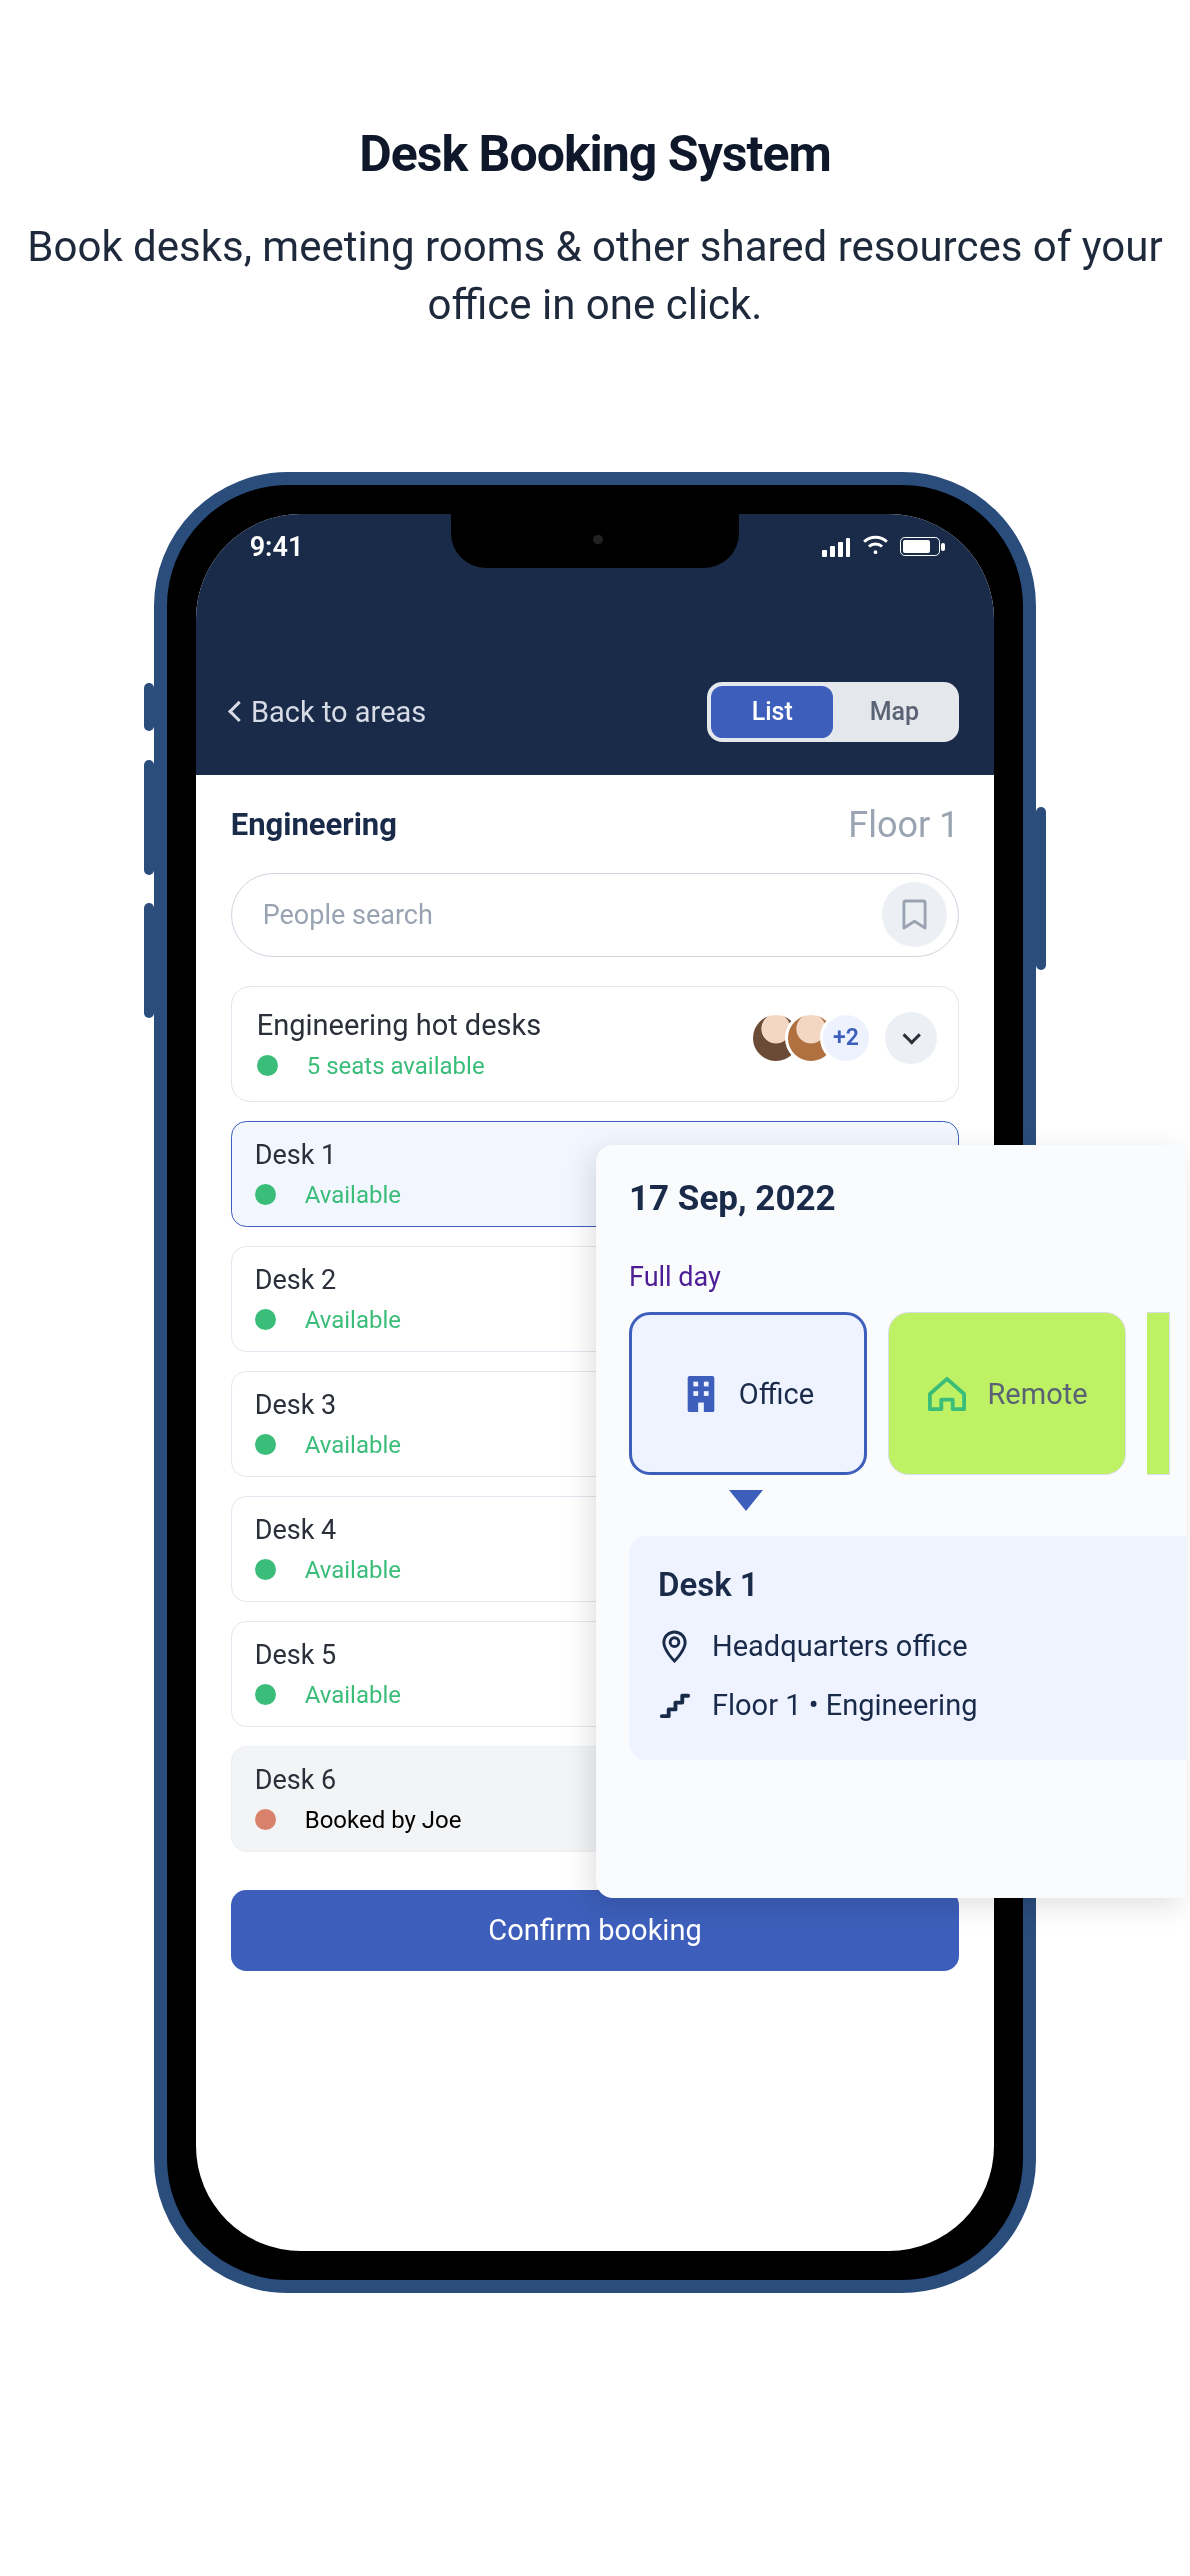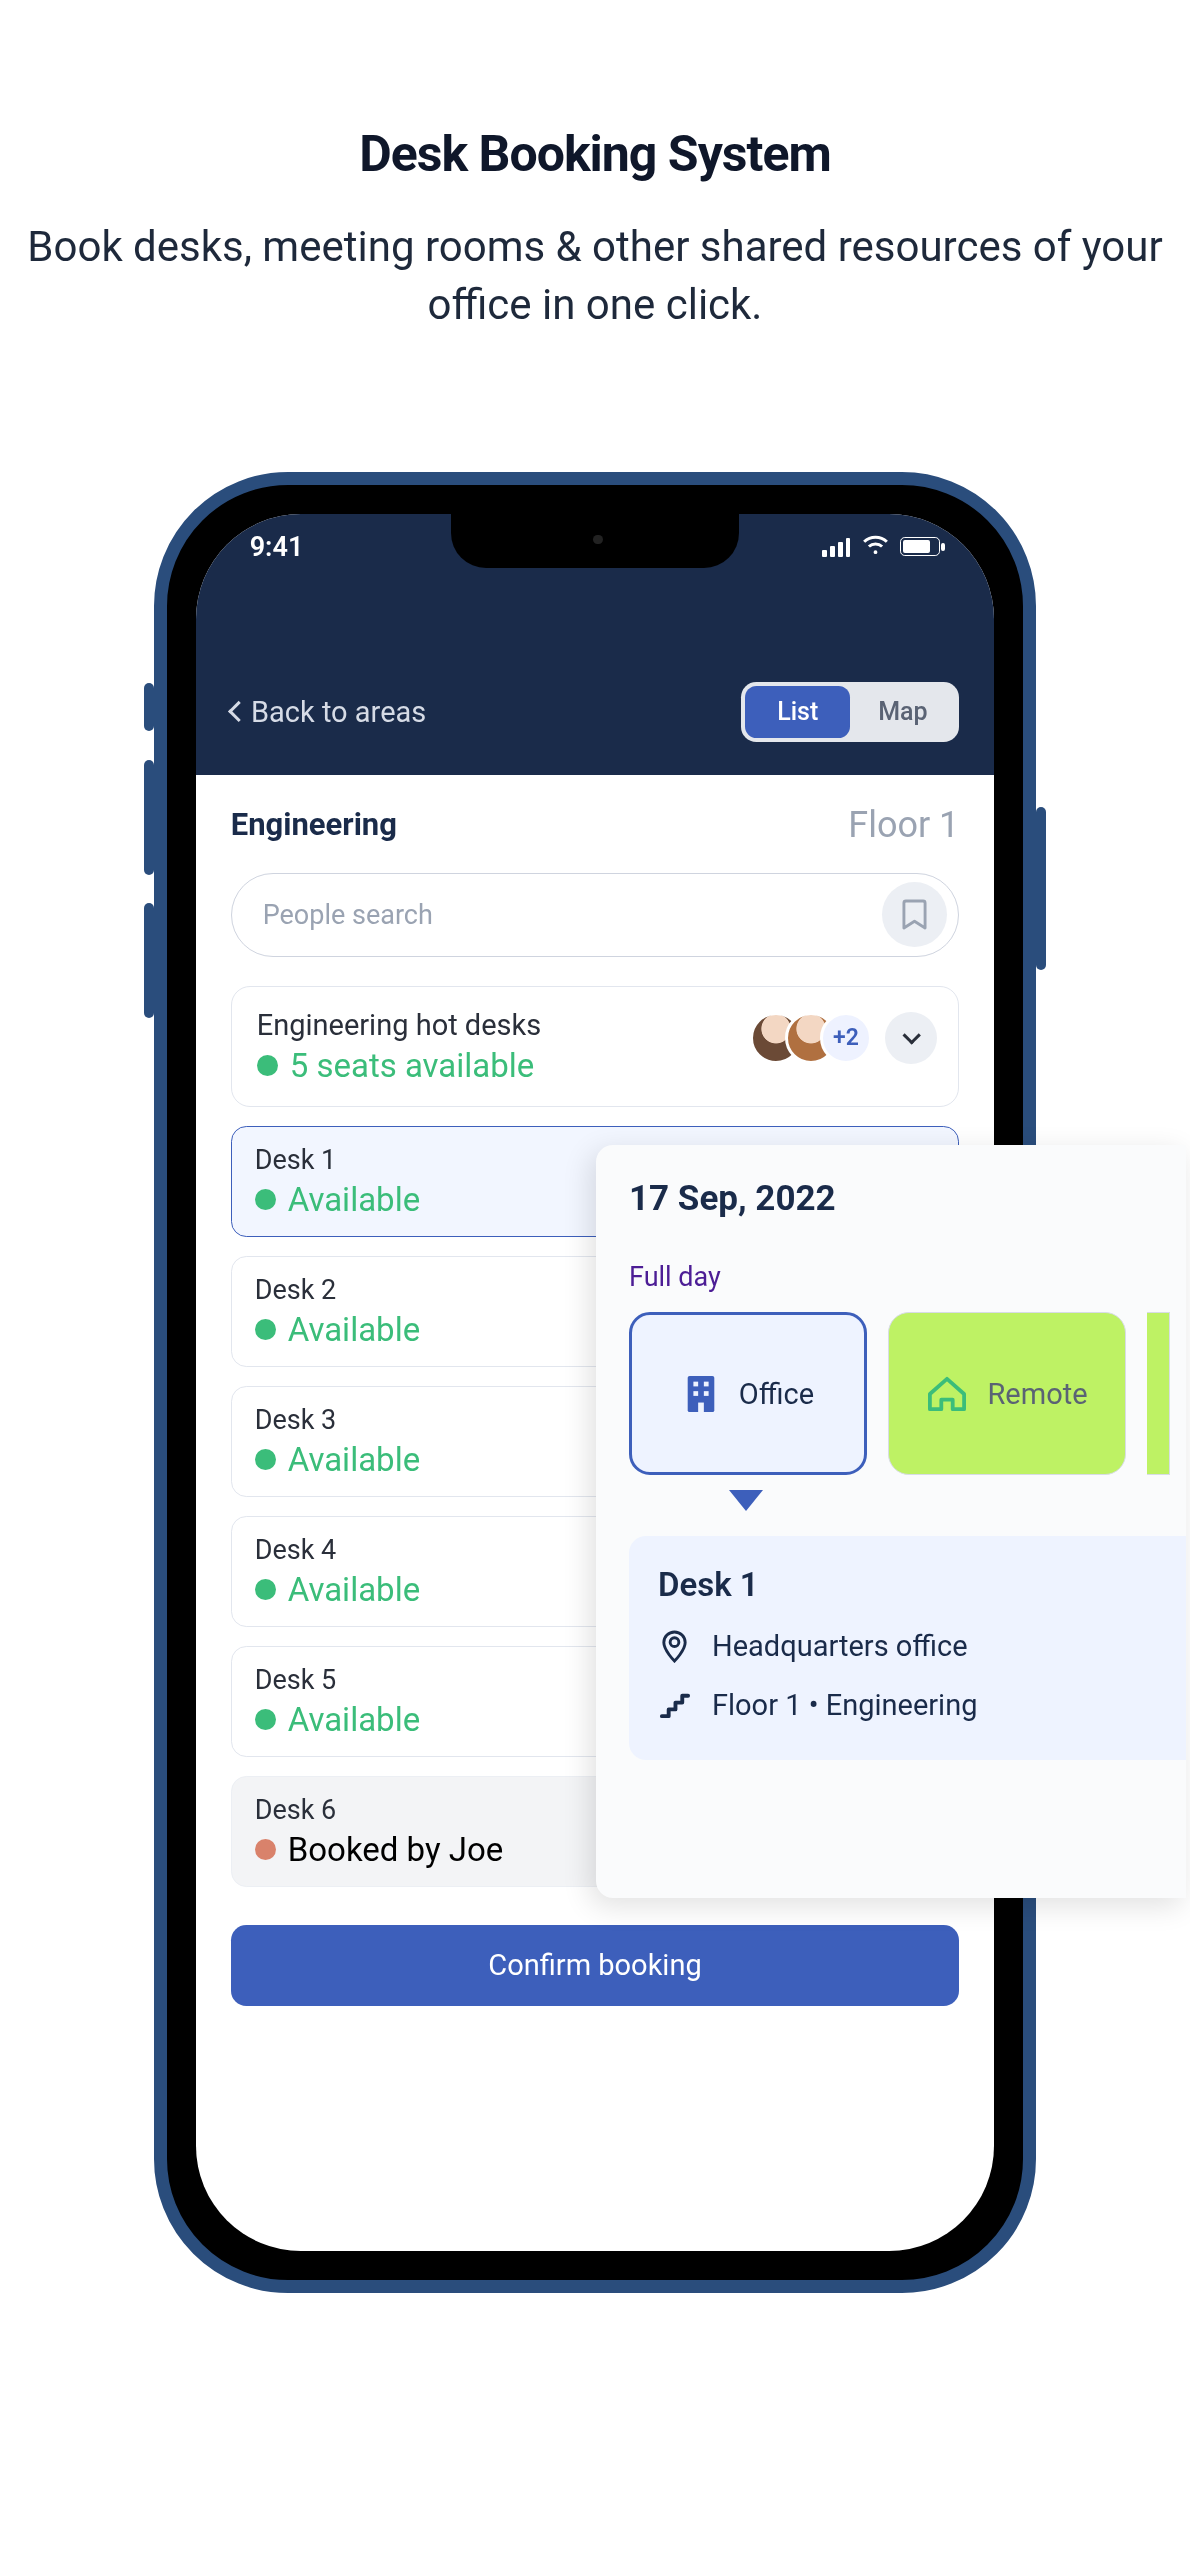--- a/index.html
+++ b/index.html
@@ -84,21 +84,21 @@
   .nav-row {
     position:absolute; bottom:33px; left:0; right:0;
     display:flex; justify-content:space-between; align-items:center;
     padding:0 35px;
   }
   .back-link { display:flex; align-items:center; gap:5px; font-size:29px; color:#d6dbe6; }
   .chev-left { width:15.3px; height:15.3px; border-left:3.8px solid #d6dbe6; border-bottom:3.8px solid #d6dbe6; transform:rotate(45deg); }
 
   .seg {
     display:flex; background:#e4e7ec; border-radius:15.3px; padding:3.8px;
-    width:218px;
+    width:252px;
   }
   .seg-btn { flex:1; text-align:center; padding:11.5px 0; font-size:25px; font-weight:500; border-radius:11.5px; color:#5a6374; }
   .seg-btn.active { background:#3d5fbb; color:#fff; }
 
   .content { padding: 29px 35px 0 35px; }
   .area-head { display:flex; justify-content:space-between; align-items:center; }
   .area-name { font-size:31px; font-weight:700; color:#1a2b4a; }
   .floor { font-size:36px; color:#9aa3b2; }
 
   .search {
@@ -106,21 +106,21 @@
     display:flex; align-items:center; padding:0 11.5px 0 31px; justify-content:space-between;
   }
   .search-ph { color:#9aa3b2; font-size:27px; }
   .bm-circle { width:65px; height:65px; border-radius:50%; background:#eceff4; display:flex; align-items:center; justify-content:center; }
 
   .card {
     border:1.9px solid #e2e6ee; border-radius:19px; padding:21px 25px; margin-top:29px; background:#fff;
   }
   .hot { position:relative; }
   .hot-title { font-size:29px; color:#2a2f3a; }
-  .chip-row { display:flex; align-items:center; gap:12px; margin-top:4px; font-size:33px; }
+  .chip-row { display:flex; align-items:center; gap:29px; margin-top:10px; font-size:24px; }
   .dot { width:21px; height:21px; border-radius:50%; }
   .green { background:#3bbd7a; } .amber { background:#d9826b; }
   .avail { color:#3bbd7a; } .booked { color:#000000; } .muted-text{color:#8b93a3;}
   .hot-right { position:absolute; top:25px; right:21px; display:flex; align-items:center; gap:13.4px;}
   .avstack { display:flex; }
   .av { width:52px; height:52px; border-radius:50%; border:3.8px solid #fff; background:#d8c3b0; margin-left:-17px; }
   .av:first-child{margin-left:0;}
   .av1{ background: radial-gradient(circle at 50% 30%, #f3d7c3 36%, #6b4a36 38%);}
   .av2{ background: radial-gradient(circle at 50% 30%, #f3d7c3 36%, #b07040 38%);}
   .plus-badge { width:52px; height:52px; border:3.8px solid #fff; border-radius:50%; background:#eef2ff; color:#3d5fbb; display:flex; align-items:center; justify-content:center; font-size:23px; font-weight:600; margin-left:-17px;}

